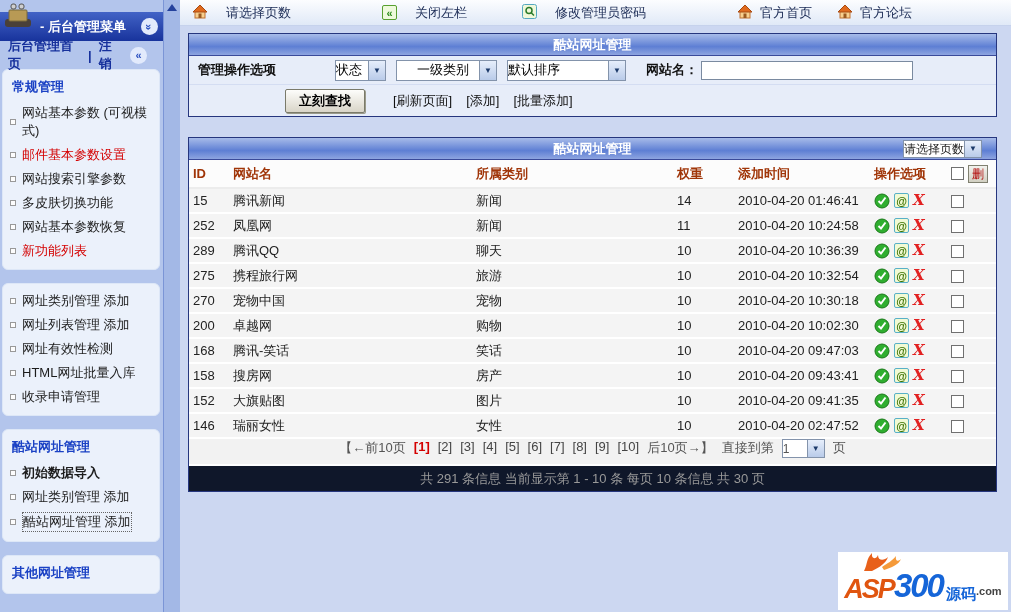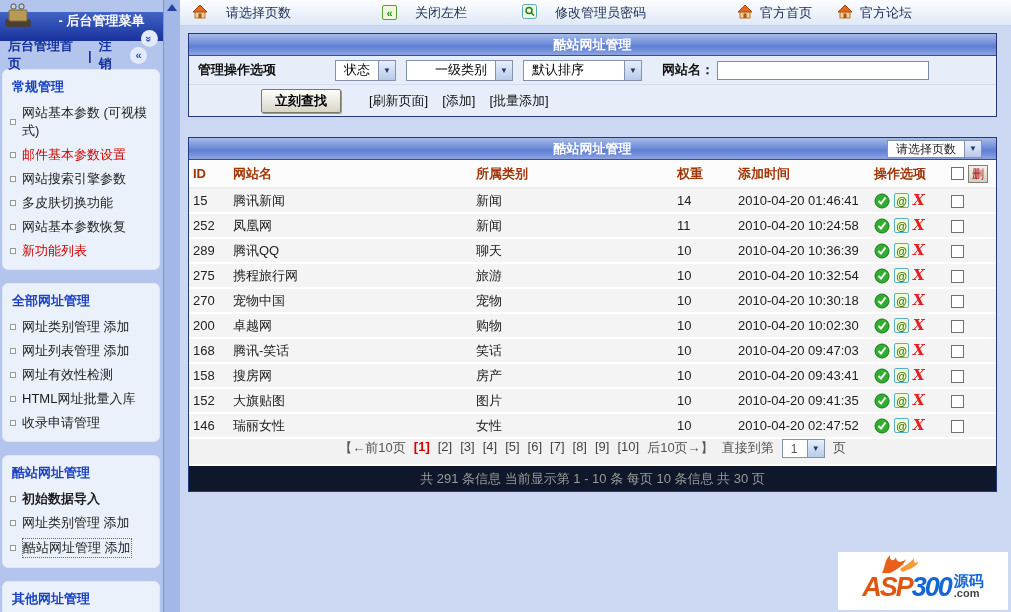--- a/index.html
+++ b/index.html
@@ -4,21 +4,21 @@
 <style>
   * { margin:0; padding:0; box-sizing:border-box; }
   html,body { width:1011px; height:612px; overflow:hidden;
     font-family:"Liberation Sans","DejaVu Sans",sans-serif; }
   #app { position:relative; width:1011px; height:612px; background:#ccd7f1; overflow:hidden; }
 
   
   #sidebar { position:absolute; left:0; top:0; width:163px; height:612px;
     background:#b3c5ec; padding-top:12px; }
   .side-head { position:relative; height:29px; background:linear-gradient(#4263c6,#18339c);
-    display:flex; align-items:center; color:#fff; font-weight:bold; font-size:13px; padding-left:40px;flex-direction:column; }
+    display:flex; align-items:center; color:#fff; font-weight:bold; font-size:13px; padding-left:40px; }
   .robot { position:absolute; left:3px; top:-9px; }
   .circle-btn { width:17px; height:17px; border-radius:50%; background:#e2eafc; color:#2a50c0;
     display:inline-flex; align-items:center; justify-content:center; font-size:11px; font-weight:bold;
     cursor:pointer; flex:none; }
   .side-head .circle-btn { margin-left:auto; margin-right:5px; }
   .rot90 { transform:rotate(90deg); display:inline-block; }
   .side-links { height:28px; display:flex; align-items:center; gap:7px; padding:0 16px 0 8px;
     color:#16309c; font-weight:bold; font-size:13px; }
   .side-links a { color:#16309c; text-decoration:none; cursor:pointer; }
   .side-links .circle-btn { margin-left:auto; }
@@ -58,29 +58,29 @@
   #filter-panel { margin-top:7px; }
   .panel-title { height:22px; line-height:22px;
     background:linear-gradient(#a7bbe9 0%,#5e7fd4 60%,#8ea5e0 100%);
     color:#fff; font-weight:bold; font-size:13px; text-align:center; position:relative;
     border-bottom:1px solid #3a4a9a; }
   .f-row1 { display:flex; align-items:center; height:29px; padding-left:9px;
     border-bottom:1px solid #d4ddf2; }
   .f-label { font-weight:bold; color:#111; font-size:13px; width:137px; flex:none; }
   .xp-select { display:inline-flex; align-items:stretch; border:1px solid #8393ab; background:#fff;
     height:21px; margin-right:10px; font-size:13px; cursor:pointer; }
-  .xp-select .val { display:flex; align-items:center; padding:0 8px; white-space:nowrap; }
+  .xp-select .val { display:flex; align-items:center; padding:0 0; white-space:nowrap; }
   .xp-select .arrow { width:17px; display:flex; align-items:center; justify-content:center;
     background:linear-gradient(#e6eefb,#b9cbe9); border-left:1px solid #8393ab;
     color:#1c3a6a; font-size:8px; }
   .w0 .val { min-width:32px; } .w1 .val { min-width:62px;margin-left:20px; } .w2 .val { min-width:100px; }
   .f-sitename { font-size:13px; color:#111; font-weight:bold; margin:0 3px 0 10px; white-space:nowrap; }
   #site-name-input { width:212px; height:19px; border:1px solid #7a8aa0; font-size:13px;
     padding:0 3px; font-family:inherit; }
-  .f-row2 { display:flex; align-items:center; height:31px; padding-left:72px; }
+  .f-row2 { display:flex; align-items:center; height:31px; padding-left:96px; }
   .xp-btn { font-size:13px; color:#000; background:linear-gradient(#fdfdfb,#d9d5c8);
     border:1px solid #7a7a6a; border-radius:2px; padding:2px 13px; box-shadow:1px 1px 0 #9a9a8a;
     cursor:pointer; font-family:inherit; font-weight:bold; }
   .f-links { display:flex; gap:14px; font-size:13px; color:#111; margin-left:28px; }
   .f-links span { cursor:pointer; white-space:nowrap; }
 
   #table-panel { margin-top:20px; background:#fff; }
   .panel-title .page-select { position:absolute; right:4px; top:2px; height:18px; }
   .panel-title .page-select .val { font-weight:normal; color:#222; font-size:12px; }
   table { width:100%; border-collapse:collapse; table-layout:fixed; font-size:13px; }
@@ -106,22 +106,22 @@
   .pager .current { color:#d40000; font-weight:bold; }
   .pager .xp-select { height:19px; margin:0; }
   .pager .xp-select .val { min-width:24px; font-size:12px; }
   .summary { background:#0f172a; height:25px; display:flex; align-items:center; justify-content:center;
     color:#999; font-size:13px; }
 
   #logo { position:absolute; right:3px; bottom:2px; width:170px; height:58px; background:#fff;
     display:flex; align-items:center; justify-content:center; }
   .logo-inner { position:relative; display:flex; align-items:flex-end; padding-top:10px; }
   .logo-asp { font-style:italic; font-weight:bold; font-size:27px; color:#e05510; letter-spacing:-2px; line-height:0.9; }
-  .logo-300 { font-style:italic; font-weight:bold; font-size:27px; color:#1565d8; letter-spacing:-2px; line-height:0.9; }
-  .logo-cn { display:flex; flex-direction:column; align-items:flex-start; margin-left:3px; }
+  .logo-300 { font-style:italic; font-weight:bold; font-size:33px; color:#1565d8; letter-spacing:-2px; line-height:0.9; }
+  .logo-cn { display:flex; flex-direction:row; align-items:flex-start; margin-left:3px; }
   .logo-yuanma { color:#1565d8; font-size:15px; font-weight:bold; line-height:1; }
   .logo-com { color:#444; font-size:11px; font-weight:bold; line-height:1; }
   .logo-flame { position:absolute; left:14px; top:-10px; }
 </style>
 </head>
 <body>
 
 <div id="app">
 
   <div id="sidebar">
@@ -167,21 +167,20 @@
           <div class="side-item">
             <span class="bullet"></span>
             <span class="lbl">网站基本参数恢复</span>
           </div>
           <div class="side-item red">
             <span class="bullet"></span>
             <span class="lbl">新功能列表</span>
           </div>
         </div>
         <div class="side-panel">
-          <div class="side-title">全部网址管理</div>
           <div class="side-item">
             <span class="bullet"></span>
             <span class="lbl">网址类别管理 添加</span>
           </div>
           <div class="side-item">
             <span class="bullet"></span>
             <span class="lbl">网址列表管理 添加</span>
           </div>
           <div class="side-item">
             <span class="bullet"></span>

